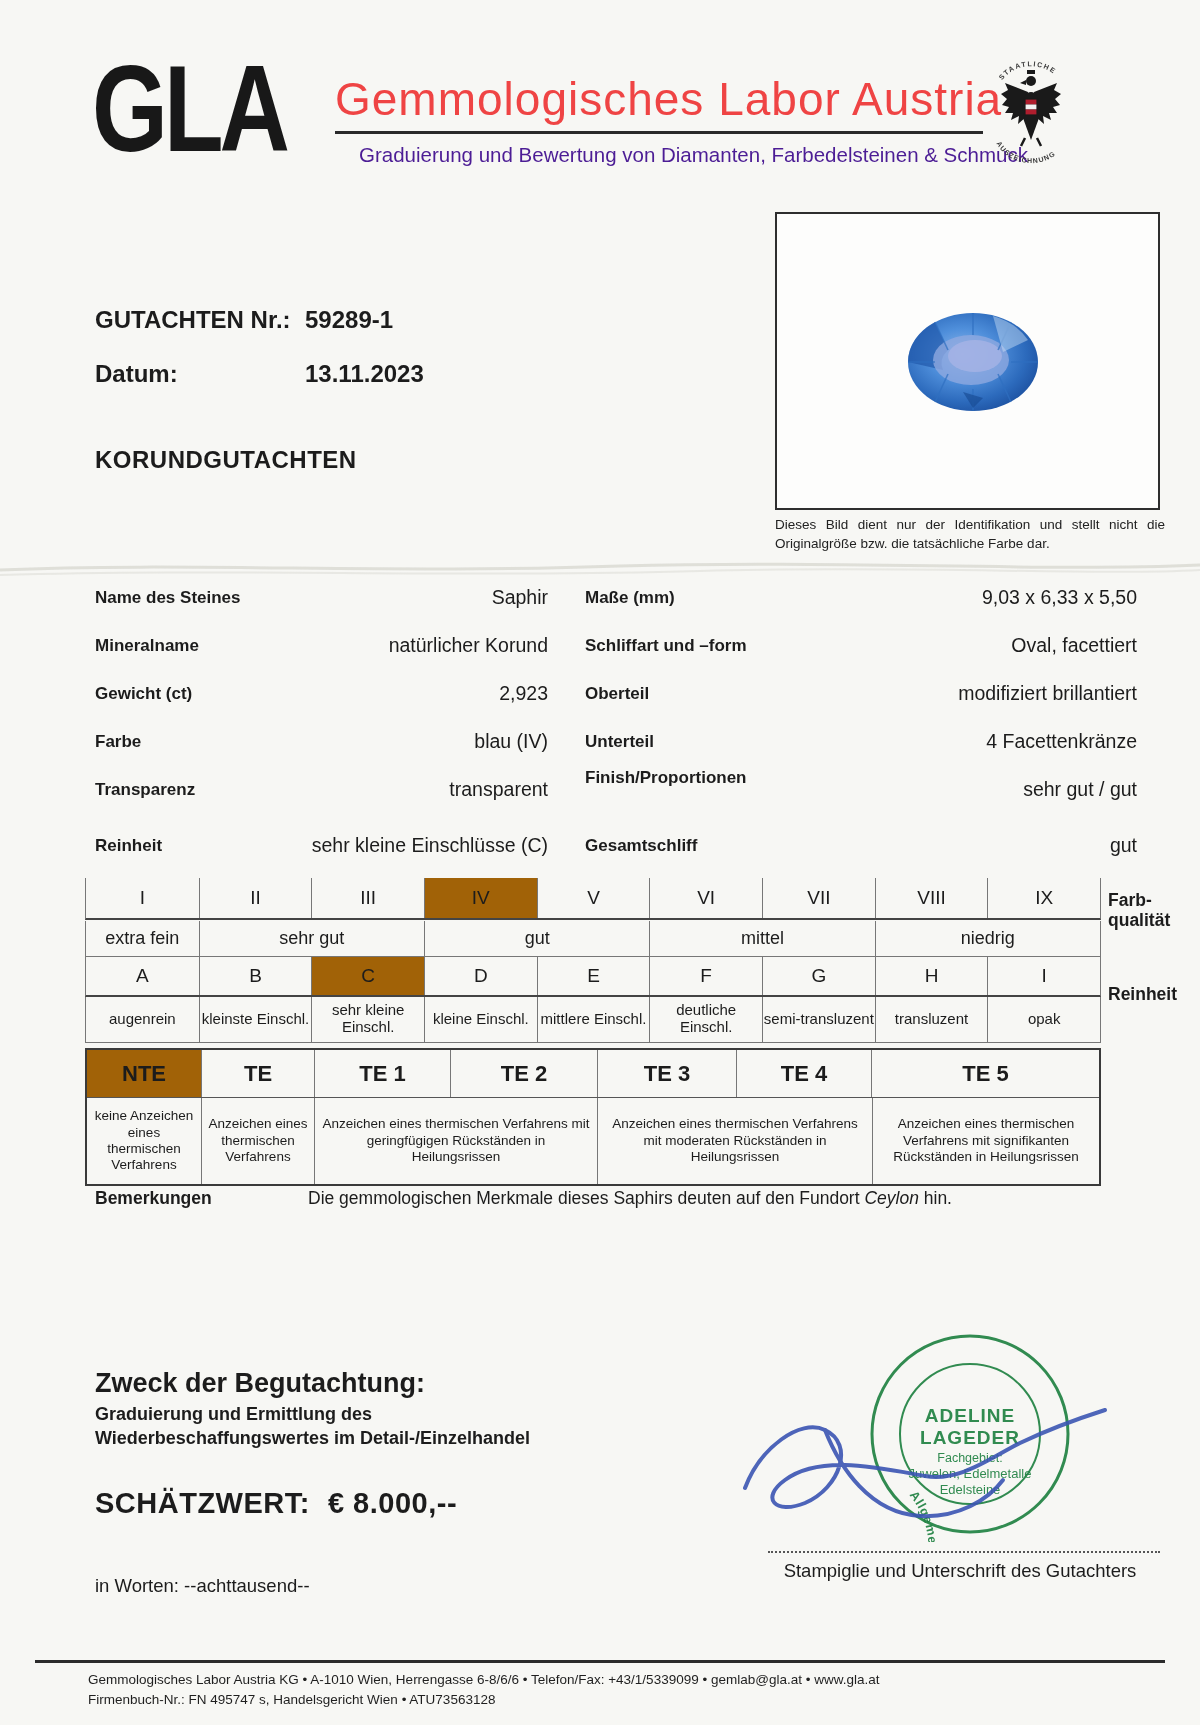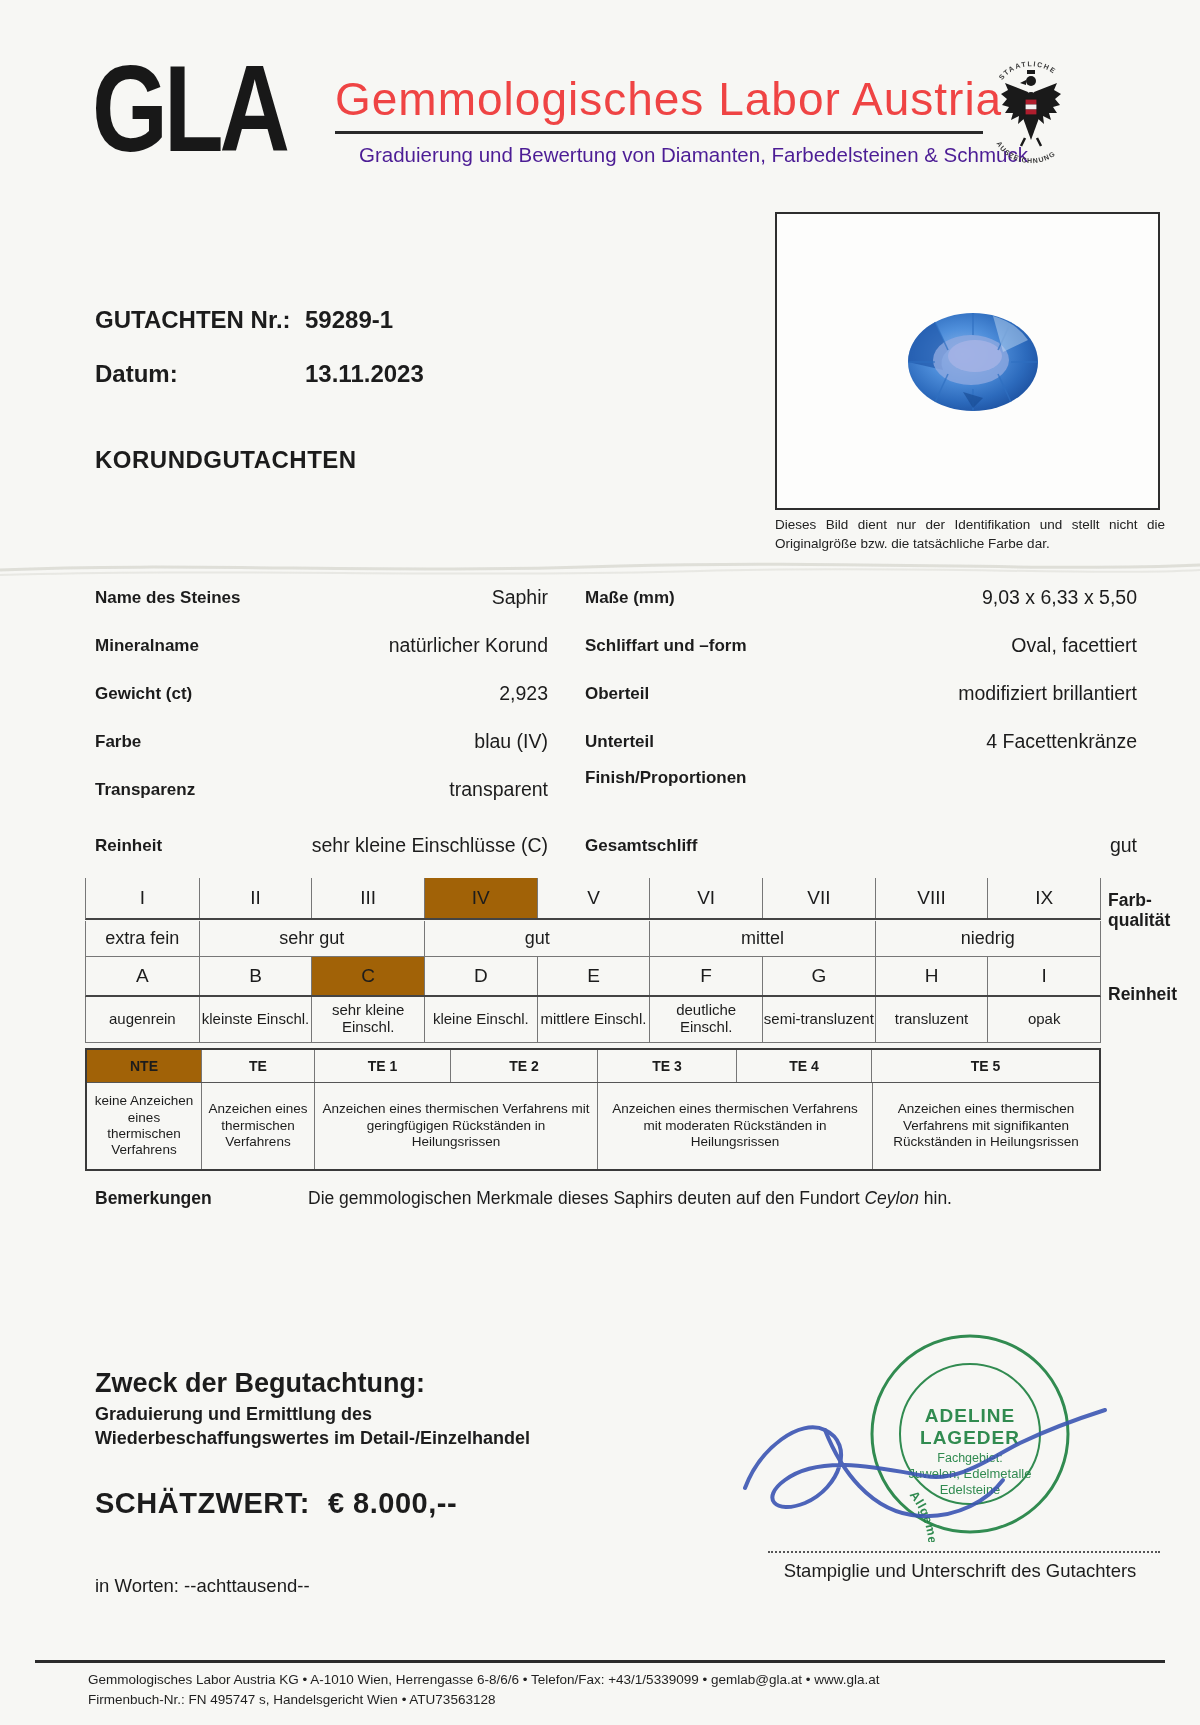--- a/index.html
+++ b/index.html
@@ -57,22 +57,22 @@
   #clarityDesc{top:996.5px;grid-template-columns:repeat(9,1fr);height:46px;
                border-bottom:1.5px solid #777;font-size:15px;line-height:1.12;}
   .span2{grid-column:span 2;}
   .axis{font-size:17.5px;font-weight:700;line-height:1.15;}
   .axis1{left:1108px;top:890px;width:70px;}
   .axis2{left:1108px;top:984px;width:90px;}
 
   #teTable{position:absolute;left:85px;top:1048px;width:1016px;border:2.5px solid #3a3a3a;
            box-sizing:border-box;background:transparent;}
   .teRow{display:grid;box-sizing:border-box;}
-  .teHead{grid-template-columns:114px 113px 136px 147px 139px 135px 1fr;height:33px;
-          border-bottom:1.5px solid #555;font-size:14px;font-weight:700;}
+  .teHead{grid-template-columns:114px 113px 136px 147px 139px 135px 1fr;height:48px;
+          border-bottom:1.5px solid #555;font-size:22px;font-weight:700;}
   .teDesc{grid-template-columns:114px 113px 283px 275px 1fr;height:86px;
           font-size:13.5px;line-height:1.22;}
   .teDesc .gcell{padding:2px 6px;}
 
   
   .rem-label{left:95px;top:1188px;font-size:17.5px;font-weight:700;}
   .rem-text{left:308px;top:1188px;font-size:17.5px;}
   .it{font-style:italic;}
 
   
@@ -182,20 +182,21 @@
 
   <div class="abs plabel R" style="top:588px">Maße (mm)</div>
   <div class="abs pvalue R" style="top:586px">9,03 x 6,33 x 5,50</div>
   <div class="abs plabel R" style="top:636px">Schliffart und –form</div>
   <div class="abs pvalue R" style="top:634px">Oval, facettiert</div>
   <div class="abs plabel R" style="top:684px">Oberteil</div>
   <div class="abs pvalue R" style="top:682px">modifiziert brillantiert</div>
   <div class="abs plabel R" style="top:732px">Unterteil</div>
   <div class="abs pvalue R" style="top:730px">4 Facettenkränze</div>
   <div class="abs plabel R" style="top:768px;width:130px">Finish/Proportionen</div>
+  <div class="abs pvalue R" style="top:778px">sehr gut / gut</div>
   <div class="abs plabel R" style="top:836px">Gesamtschliff</div>
   <div class="abs pvalue R" style="top:834px">gut</div>
 
   <div class="grid" id="colorGrades">
     <div class="gcell">I</div>
     <div class="gcell">II</div>
     <div class="gcell">III</div>
     <div class="gcell hl">IV</div>
     <div class="gcell">V</div>
     <div class="gcell">VI</div>

